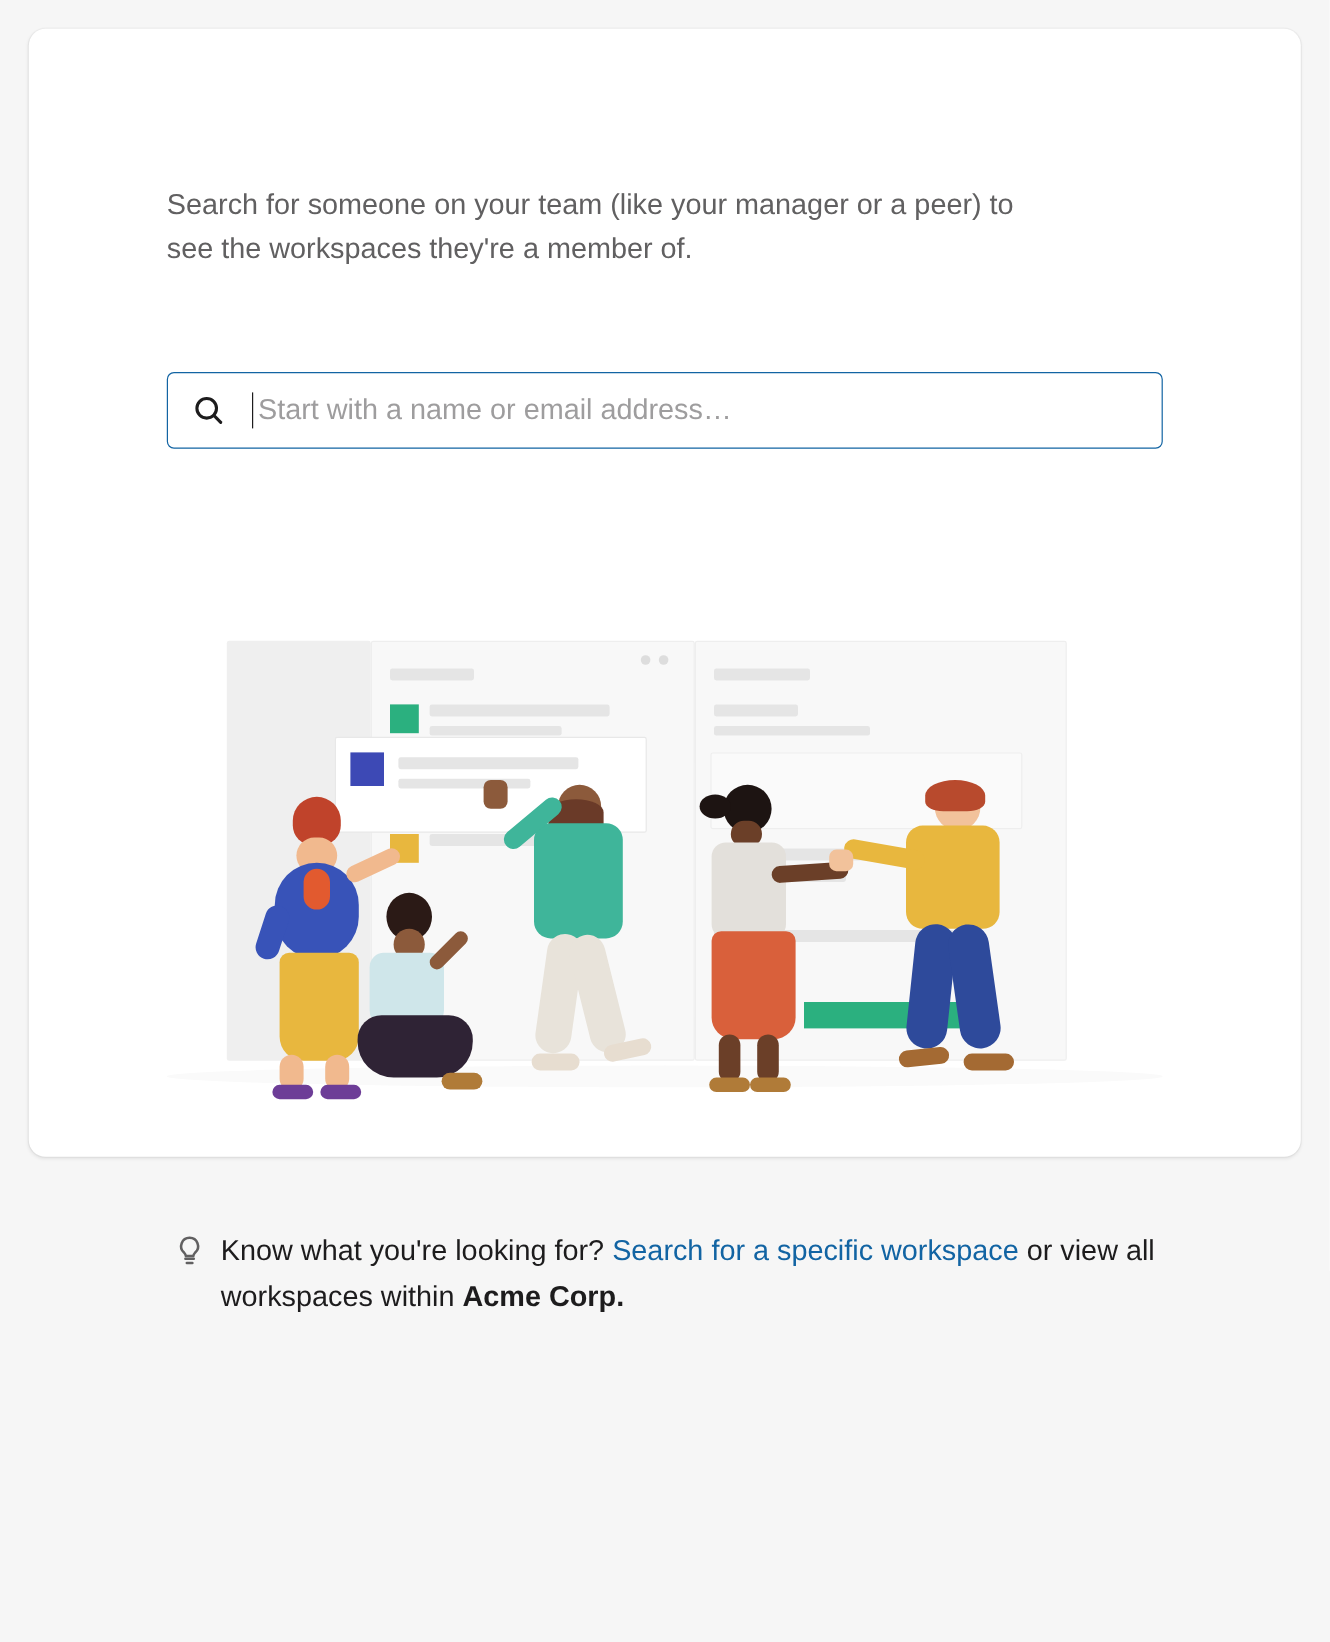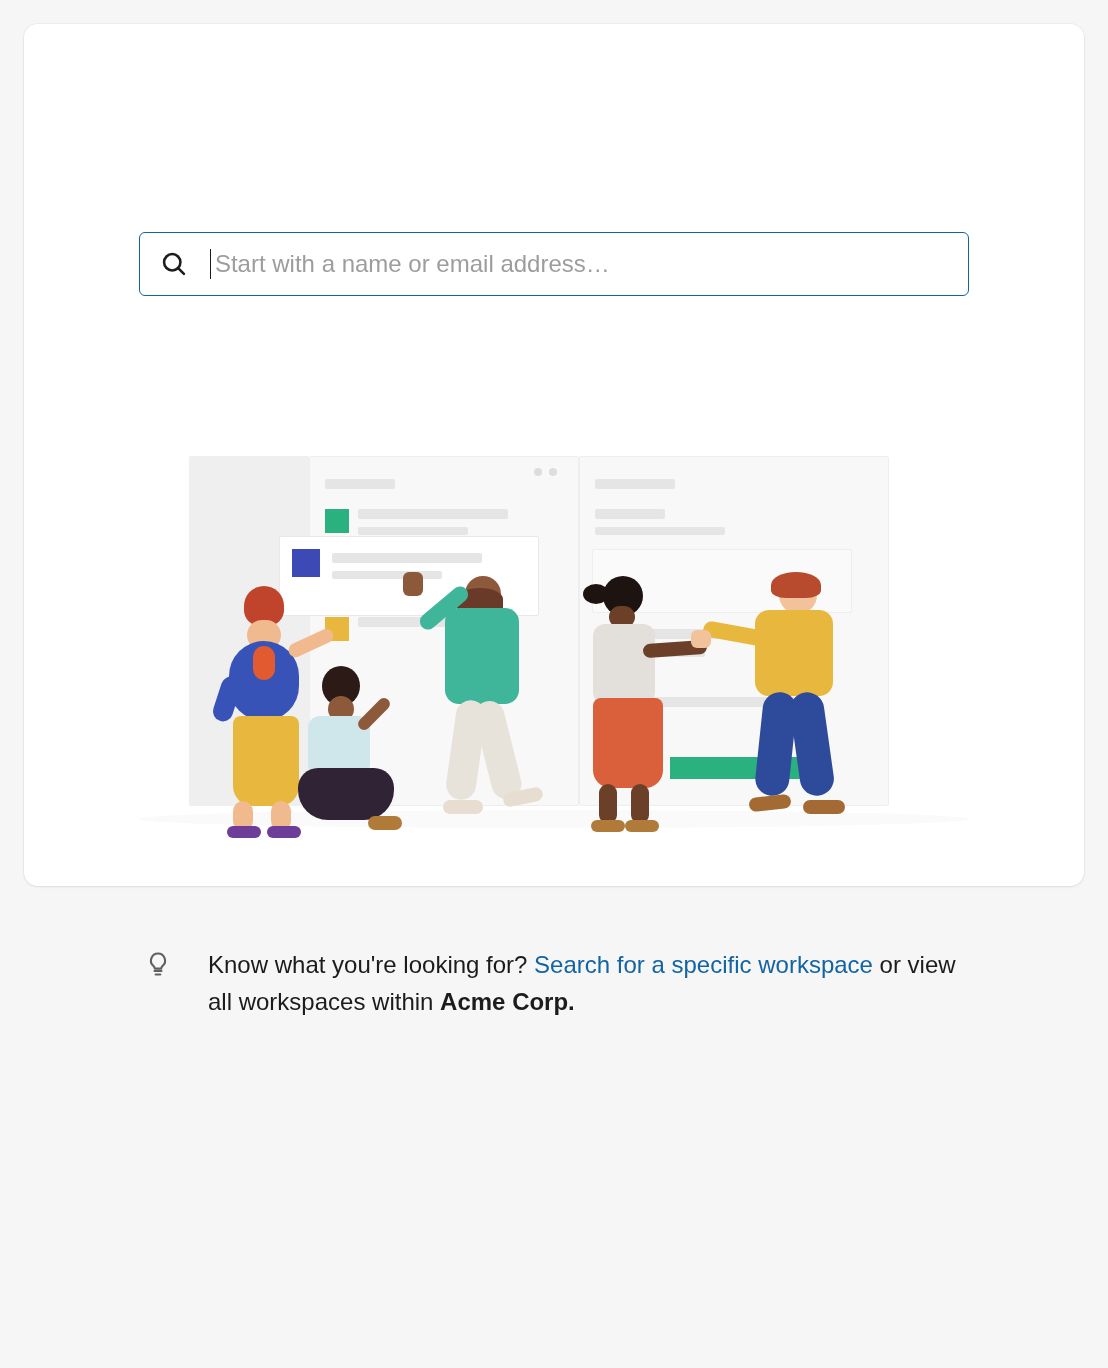--- a/index.html
+++ b/index.html
@@ -26,21 +26,21 @@
     line-height: 1.15;
   }
   .subtitle {
     margin-top: 28px;
     font-size: 24px;
     line-height: 1.55;
     color: #616061;
     max-width: 720px;
   }
   .search-wrap {
-    margin-top: 108px;
+    margin-top: 84px;
     display: flex;
     align-items: center;
     border: 1.5px solid #1264a3;
     border-radius: 6px;
     padding: 16px 20px;
     width: 100%;
   }
   .search-icon {
     width: 28px;
     height: 28px;
@@ -84,21 +84,21 @@
   .sq { position:absolute; width:24px; height:24px; }
   .floor { position:absolute; left:0; right:0; bottom:28px; height:18px; background:#fafafa; border-radius:50%;}
   .person { position:absolute; bottom:20px; }
   .limb { position:absolute; border-radius:999px; }
 
   
   .tip {
     margin: 60px auto 0 auto;
     display: flex;
     align-items: flex-start;
-    gap: 36px;
+    gap: 12px;
     max-width: 840px;
     padding: 0 10px;
   }
   .bulb-icon {
     width: 28px;
     height: 28px;
     color: #616061;
     flex: none;
     margin-top: 4px;
   }
@@ -111,20 +111,21 @@
     color: #1264a3;
     text-decoration: none;
     cursor: pointer;
   }
   .tip-text strong { font-weight: 700; }
 </style>
 </head>
 <body>
 
 <div class="card">
+  <p class="subtitle">Search for someone on your team (like your manager or a peer) to see the workspaces they're a member of.</p>
 
   <div class="search-wrap">
     <svg class="search-icon" viewBox="0 0 24 24" fill="none" stroke="currentColor" stroke-width="2.2" stroke-linecap="round">
       <circle cx="10.5" cy="10.5" r="7"></circle>
       <line x1="20.5" y1="20.5" x2="15.6" y2="15.6"></line>
     </svg>
     <div class="cursor"></div>
     <input class="search-input" type="text" placeholder="Start with a name or email address…" style="">
   </div>
 

